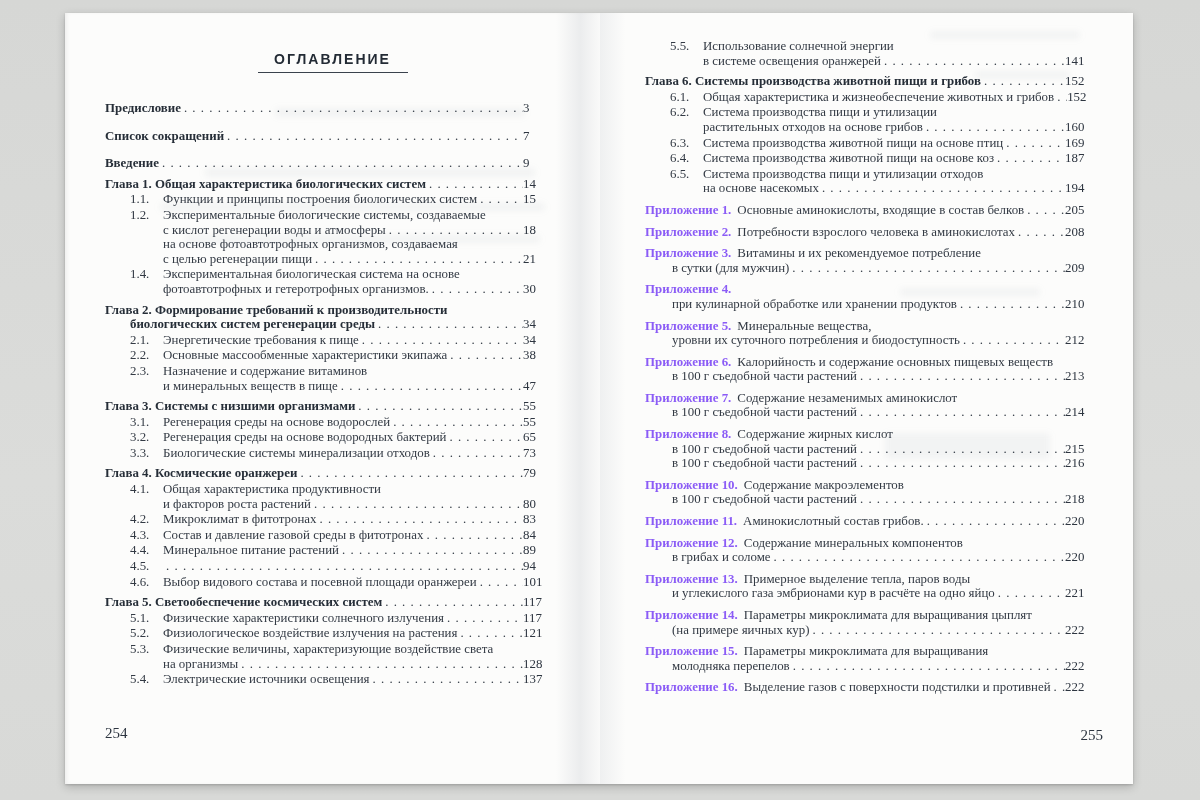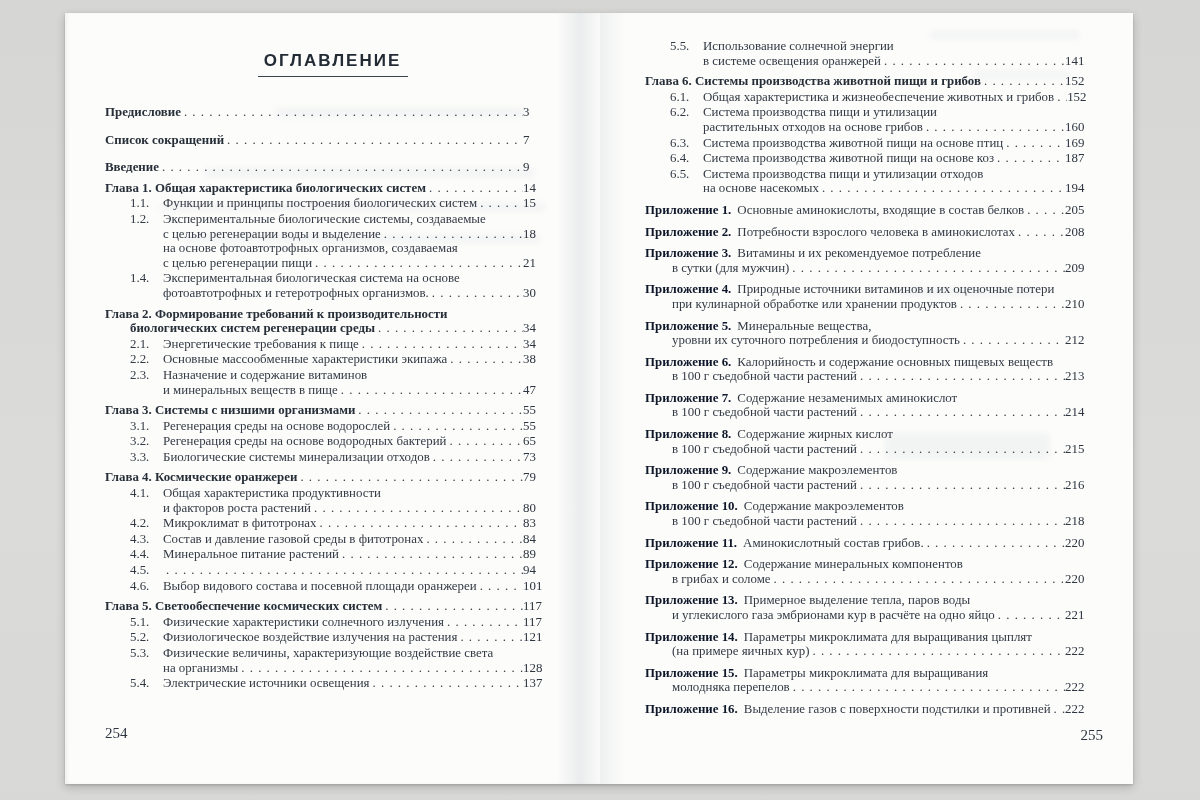--- a/index.html
+++ b/index.html
@@ -29,21 +29,21 @@
     background:linear-gradient(to right, rgba(120,130,145,0) 0%, rgba(120,130,145,0.13) 55%, rgba(120,130,145,0.02) 100%);
   }
   .page-right::before{
     content:"";position:absolute;top:0;bottom:0;left:0;width:30px;pointer-events:none;
     background:linear-gradient(to right, rgba(120,130,145,0.10) 0%, rgba(120,130,145,0) 85%);
   }
   
   .title{
     margin:0;padding-top:38px;text-align:center;
     font-family:"Liberation Sans","DejaVu Sans",sans-serif;
-    font-size:17px;font-weight:bold;letter-spacing:2px;color:#232b35;
+    font-size:14px;font-weight:bold;letter-spacing:2px;color:#232b35;
   }
   .title-rule{
     width:150px;margin:5px auto 0 auto;border-bottom:1.5px solid #3a424d;
   }
   
   .toc{
     position:relative;
     font-size:12.9px;line-height:14.6px;color:#333a44;
   }
   .toc-left{margin:28px 47px 0 40px;}
@@ -53,21 +53,21 @@
   .row.chapter{font-weight:bold;color:#262e38;}
   .row.first.top{margin-top:13px;}
   .row.first.chapter{margin-top:6px;}
   .row.first.sub{margin-top:1px;}
   .row.first.appendix{margin-top:7px;}
   .row.sub.first{padding-left:25px;}
   .row.sub.cont{padding-left:58px;}
   .row.chapter.cont{padding-left:25px;}
   .row.appendix.cont{padding-left:27px;}
   .num{flex:none;width:33px;}
-  .apxnum{flex:none;font-weight:bold;color:#0f172a;padding-right:6px;white-space:nowrap;text-align:right;}
+  .apxnum{flex:none;font-weight:bold;color:#8b5cf6;padding-right:6px;white-space:nowrap;text-align:right;}
   .txt{flex:none;white-space:nowrap;}
   .dots{
     flex:1;overflow:hidden;white-space:nowrap;min-width:10px;padding-left:3px;
     font-weight:normal;color:#39414b;letter-spacing:1px;
   }
   .dots::after{
     content:". . . . . . . . . . . . . . . . . . . . . . . . . . . . . . . . . . . . . . . . . . . . . . . . . . . . . . . . . . . . . . . . . . . . . . . .";
   }
   .pg{flex:none;min-width:30px;text-align:left;font-weight:normal;color:#2d3540;}
   
@@ -118,21 +118,21 @@
             <span class="num">1.1.</span>
             <span class="txt">Функции и принципы построения биологических систем</span>
             <span class="dots"></span>
             <span class="pg">15</span>
           </div>
           <div class="row sub first">
             <span class="num">1.2.</span>
             <span class="txt">Экспериментальные биологические системы, создаваемые</span>
           </div>
           <div class="row sub cont">
-            <span class="txt">с целью регенерации воды и выделение</span>
+            <span class="txt">с кислот регенерации воды и атмосферы</span>
             <span class="dots"></span>
             <span class="pg">18</span>
           </div>
           <div class="row sub cont">
             <span class="txt">на основе фотоавтотрофных организмов, создаваемая</span>
           </div>
           <div class="row sub cont">
             <span class="txt">с целью регенерации пищи</span>
             <span class="dots"></span>
             <span class="pg">21</span>
@@ -349,21 +349,20 @@
             <span class="apxnum">Приложение 3.</span>
             <span class="txt">Витамины и их рекомендуемое потребление</span>
           </div>
           <div class="row appendix cont">
             <span class="txt">в сутки (для мужчин)</span>
             <span class="dots"></span>
             <span class="pg">209</span>
           </div>
           <div class="row appendix first">
             <span class="apxnum">Приложение 4.</span>
-            <span class="txt">Природные источники витаминов и их оценочные потери</span>
           </div>
           <div class="row appendix cont">
             <span class="txt">при кулинарной обработке или хранении продуктов</span>
             <span class="dots"></span>
             <span class="pg">210</span>
           </div>
           <div class="row appendix first">
             <span class="apxnum">Приложение 5.</span>
             <span class="txt">Минеральные вещества,</span>
           </div>
@@ -391,24 +390,20 @@
             <span class="pg">214</span>
           </div>
           <div class="row appendix first">
             <span class="apxnum">Приложение 8.</span>
             <span class="txt">Содержание жирных кислот</span>
           </div>
           <div class="row appendix cont">
             <span class="txt">в 100 г съедобной части растений</span>
             <span class="dots"></span>
             <span class="pg">215</span>
-          </div>
-          <div class="row appendix first">
-            <span class="apxnum">Приложение 9.</span>
-            <span class="txt">Содержание макроэлементов</span>
           </div>
           <div class="row appendix cont">
             <span class="txt">в 100 г съедобной части растений</span>
             <span class="dots"></span>
             <span class="pg">216</span>
           </div>
           <div class="row appendix first">
             <span class="apxnum">Приложение 10.</span>
             <span class="txt">Содержание макроэлементов</span>
           </div>

